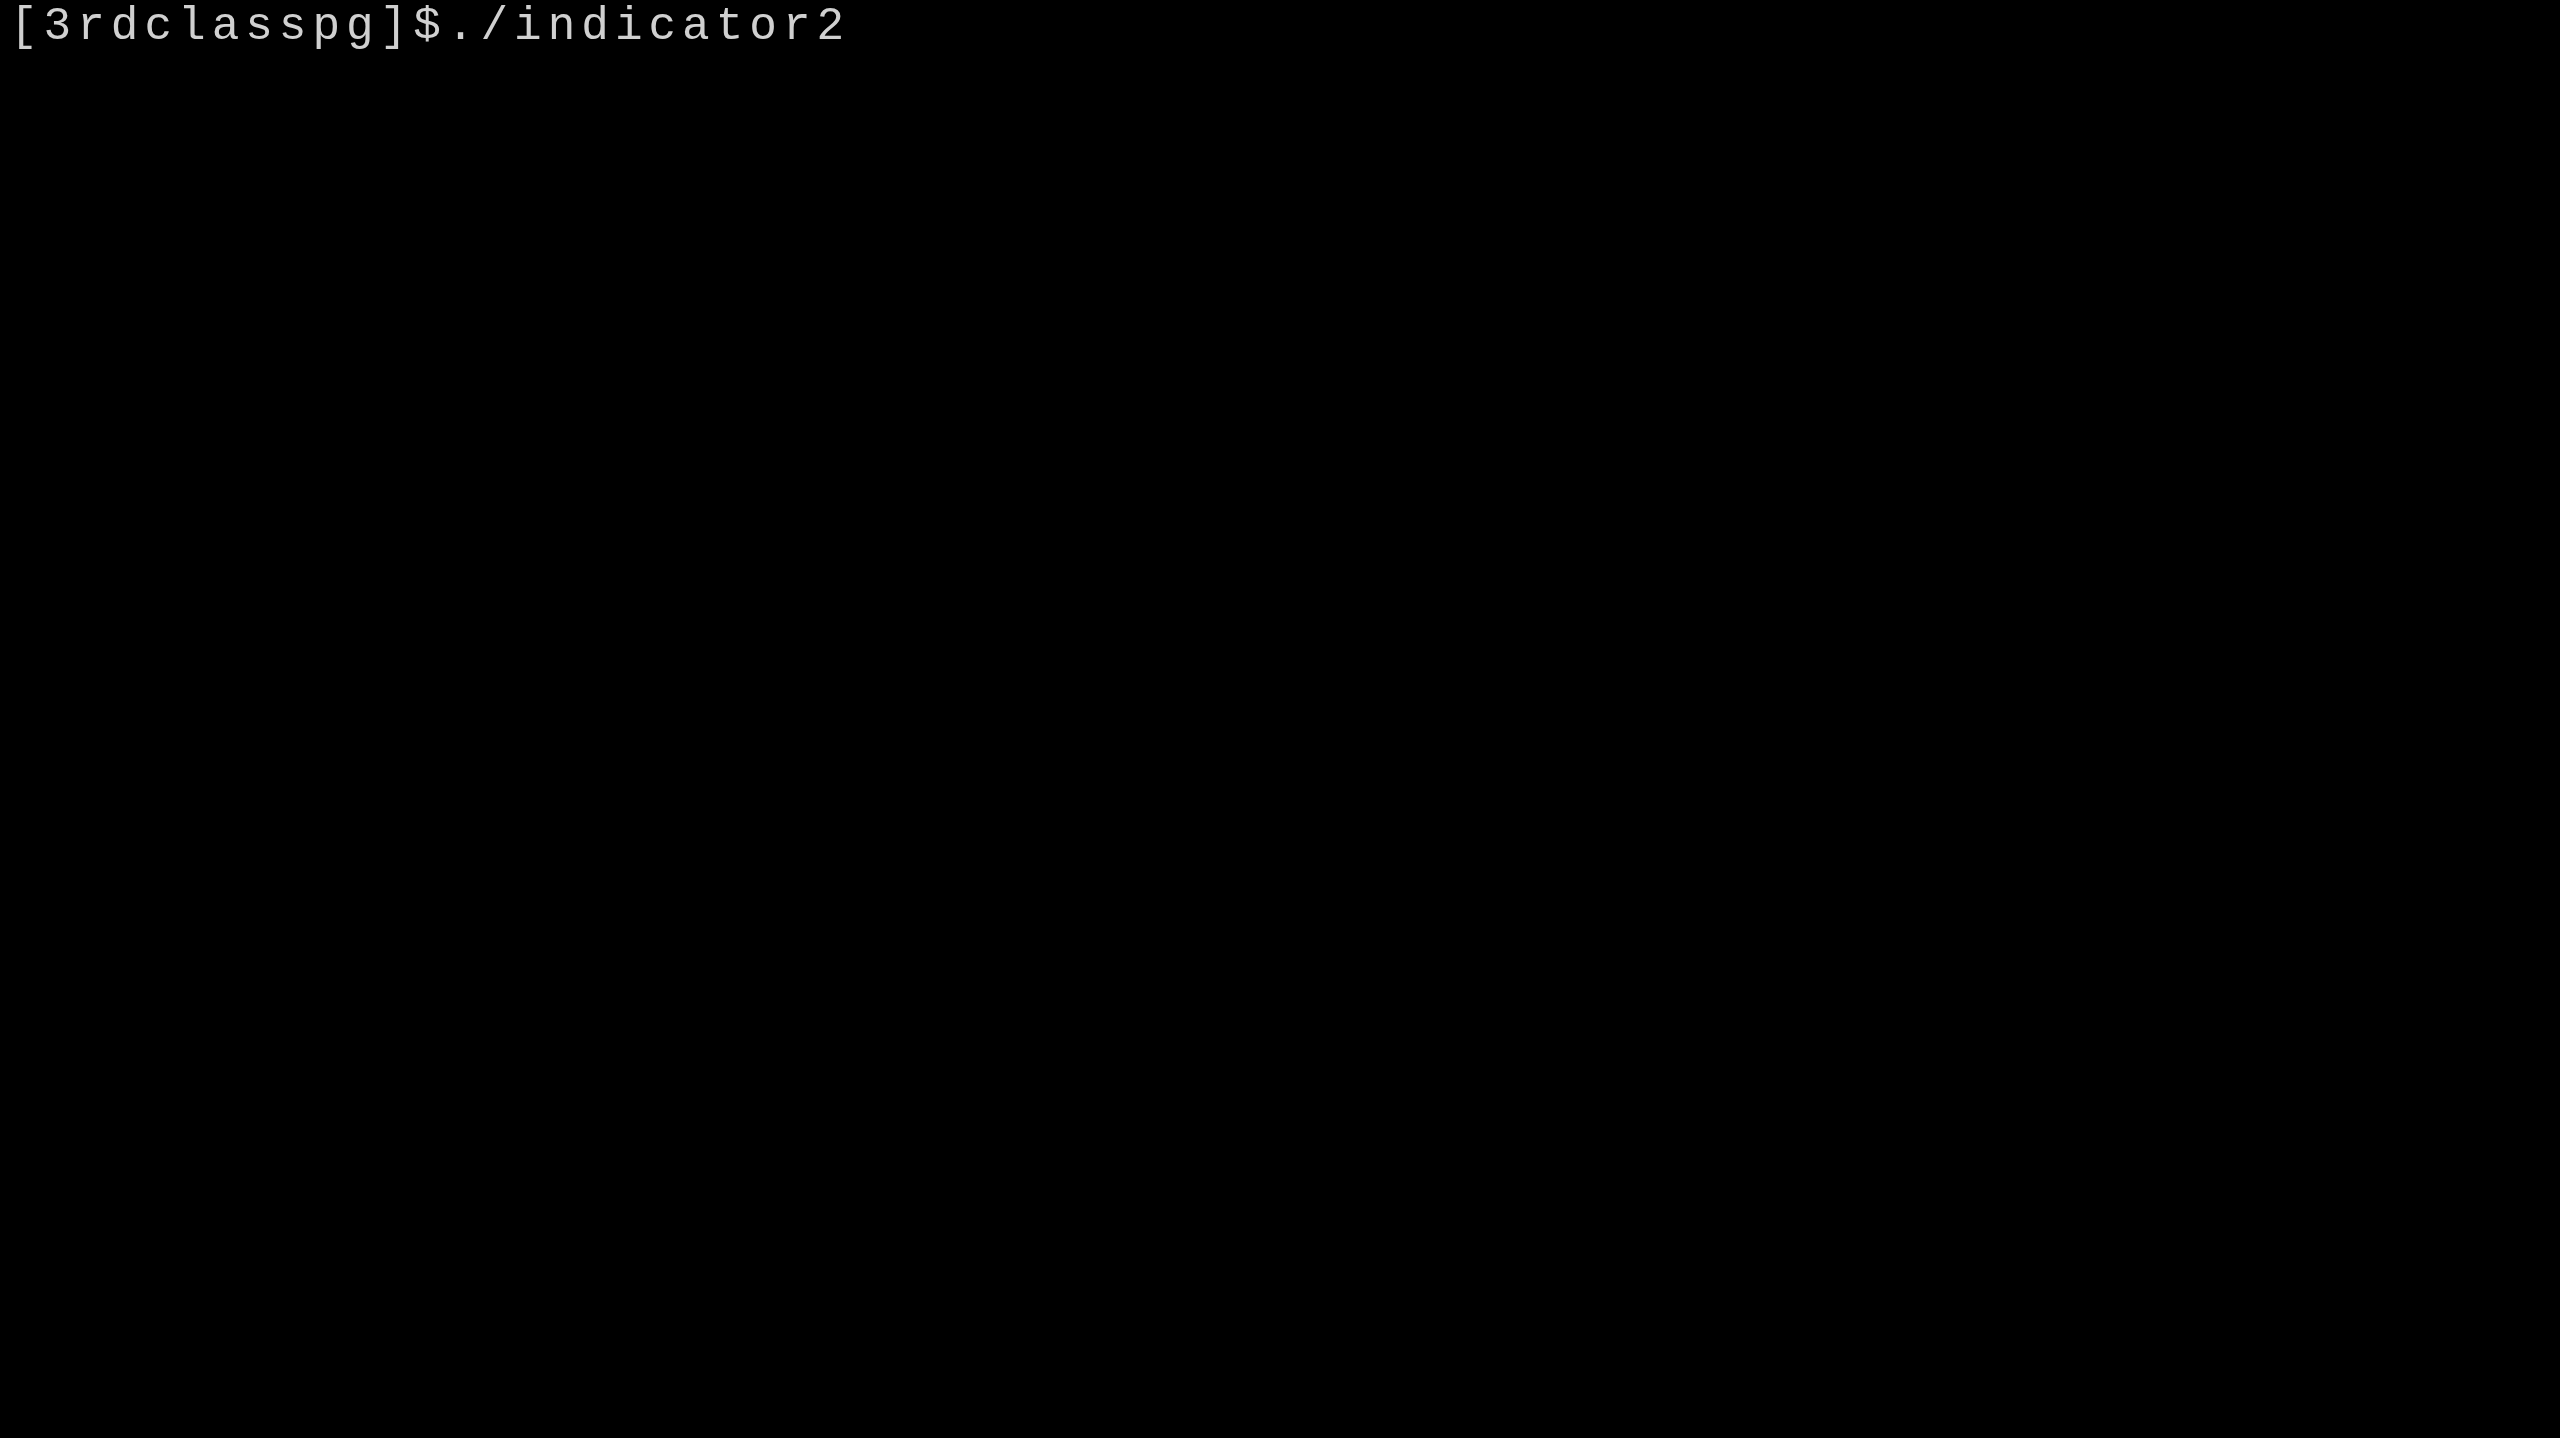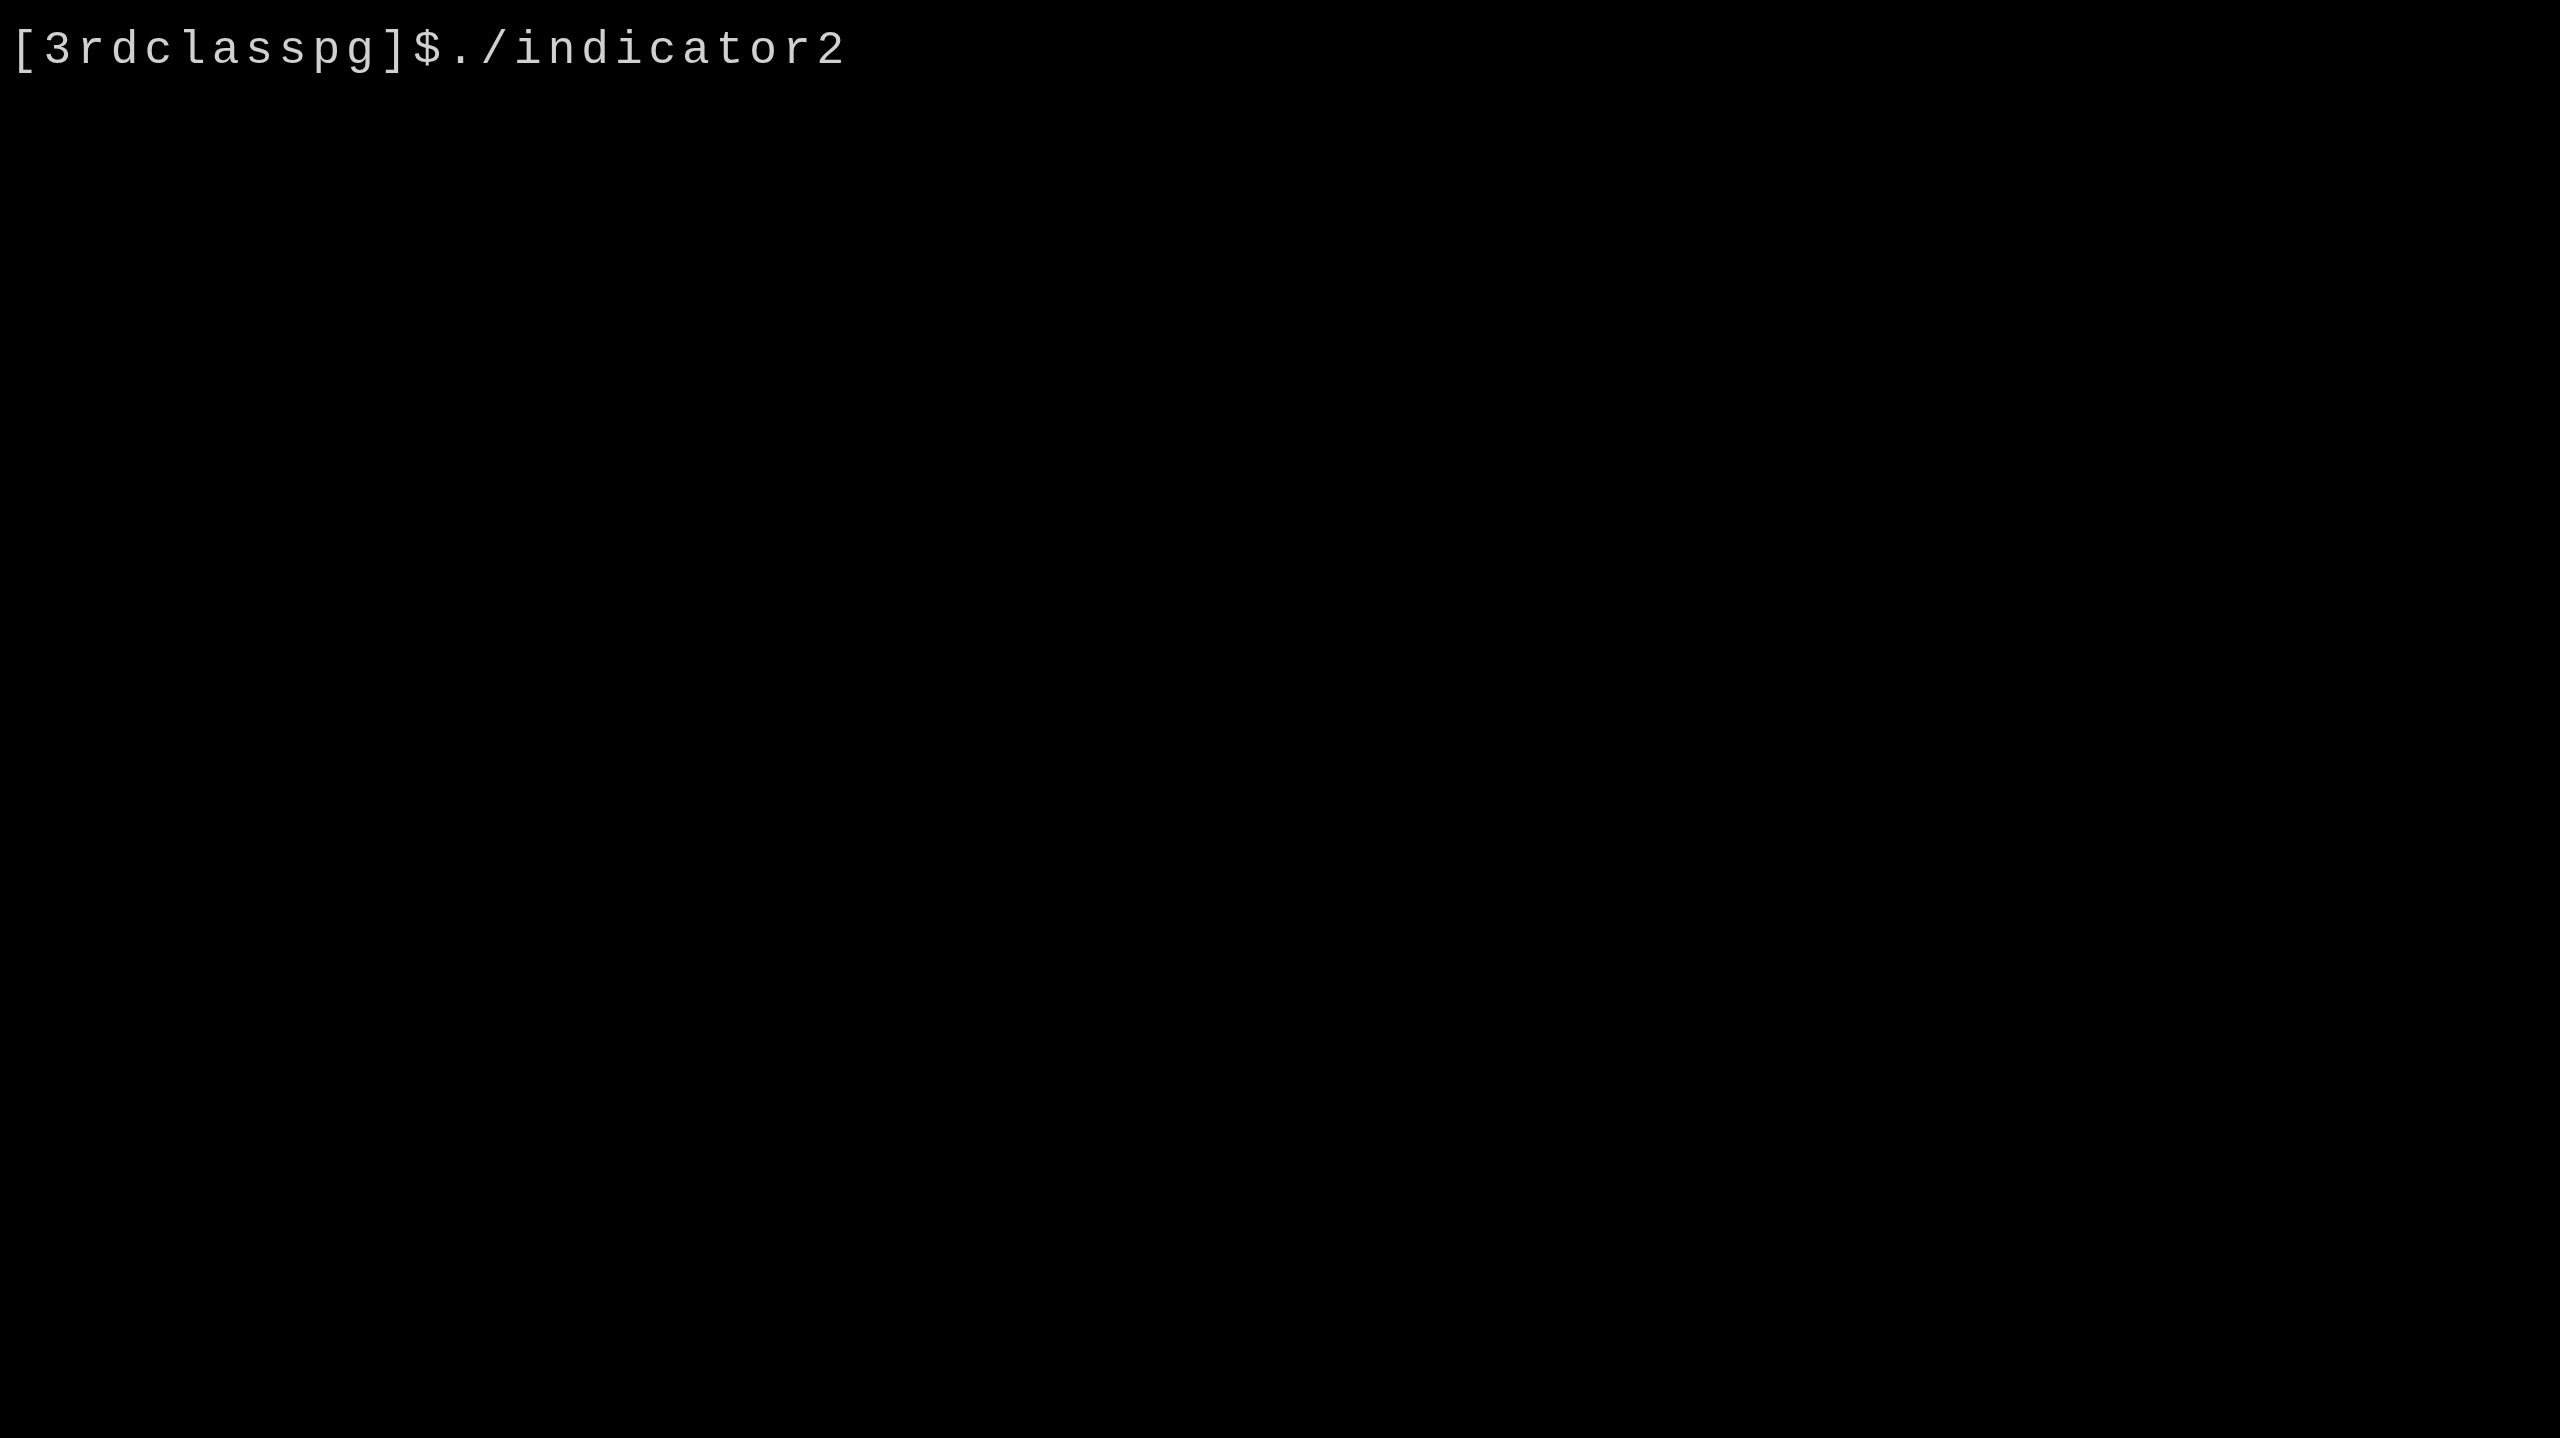--- a/index.html
+++ b/index.html
@@ -10,21 +10,21 @@
     body {
       background-color: #000000;
       width: 2560px;
       height: 1438px;
       overflow: hidden;
       font-family: 'Courier New', 'Consolas', monospace;
     }
     .terminal {
       width: 100%;
       height: 100%;
-      padding: 24px 10px;
+      padding: 0 10px;
     }
     .terminal-line {
       color: #d0d0d0;
       font-size: 46px;
       letter-spacing: 6px;
       line-height: 1.2;
       white-space: pre;
       font-weight: normal;
     }
     .prompt-text {

